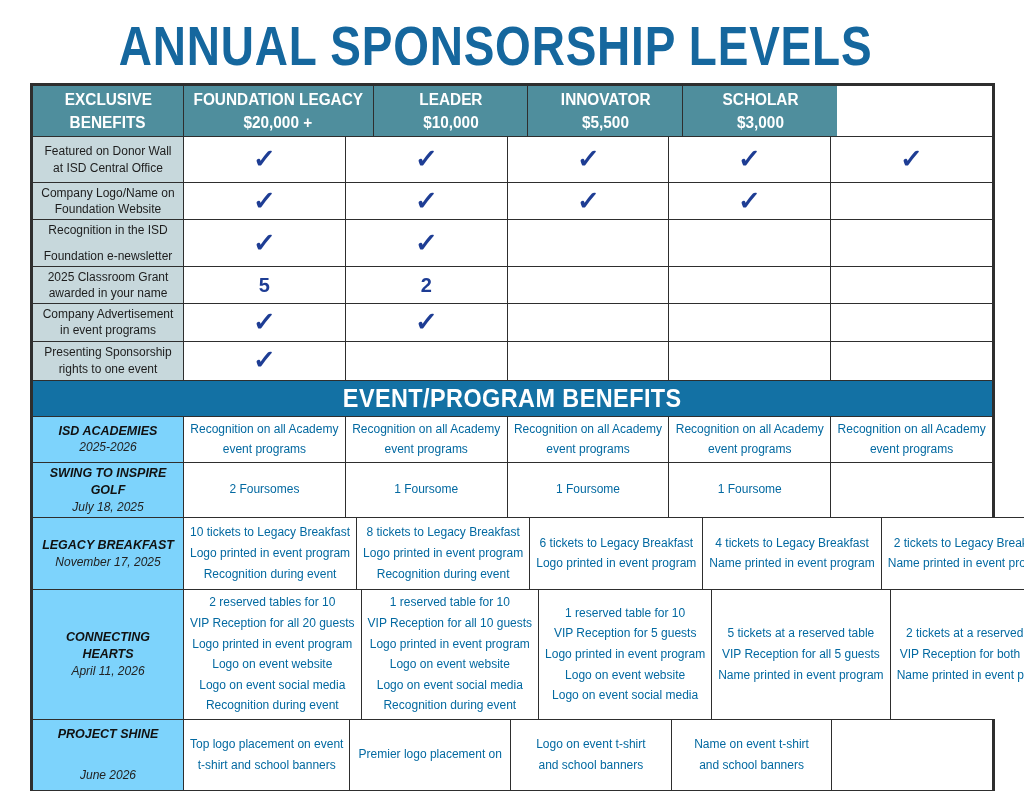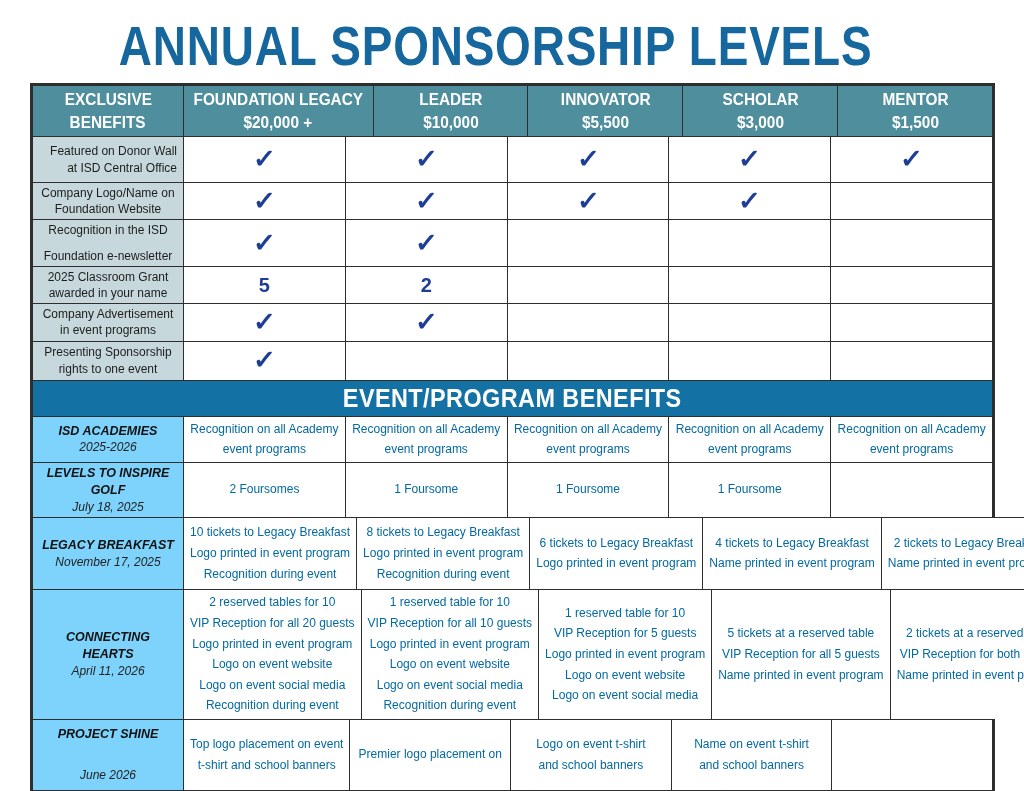--- a/index.html
+++ b/index.html
@@ -81,28 +81,24 @@
           <span>$10,000</span>
         </div>
         <div class="cell">
           <span>INNOVATOR</span>
           <span>$5,500</span>
         </div>
         <div class="cell">
           <span>SCHOLAR</span>
           <span>$3,000</span>
         </div>
-        <div class="cell">
-          <span>MENTOR</span>
-          <span>$1,500</span>
-        </div>
       </div>
     <div id="exclusive-rows">
         <div class="row">
-          <div class="cell label-cell" style="min-height: 46px; align-items: flex-end;">
+          <div class="cell label-cell" style="min-height: 46px;">
             <span class="ln">Featured on Donor Wall</span>
             <span class="ln">at ISD Central Office</span>
           </div>
           <div class="cell" style="min-height: 46px;">
             <span class="check">✓</span>
           </div>
           <div class="cell" style="min-height: 46px;">
             <span class="check">✓</span>
           </div>
           <div class="cell" style="min-height: 46px;">
@@ -218,21 +214,21 @@
             <span class="ln">Recognition on all Academy</span>
             <span class="ln">event programs</span>
           </div>
           <div class="cell ev-cell" style="min-height: 45px;">
             <span class="ln">Recognition on all Academy</span>
             <span class="ln">event programs</span>
           </div>
         </div>
         <div class="row">
           <div class="cell ev-label" style="min-height: 47px;">
-            <span class="nm">LEVELS TO INSPIRE GOLF</span>
+            <span class="nm">SWING TO INSPIRE GOLF</span>
             <span class="dt">July 18, 2025</span>
           </div>
           <div class="cell ev-cell" style="min-height: 47px;">
             <span class="ln">2 Foursomes</span>
           </div>
           <div class="cell ev-cell" style="min-height: 47px;">
             <span class="ln">1 Foursome</span>
           </div>
           <div class="cell ev-cell" style="min-height: 47px;">
             <span class="ln">1 Foursome</span>

